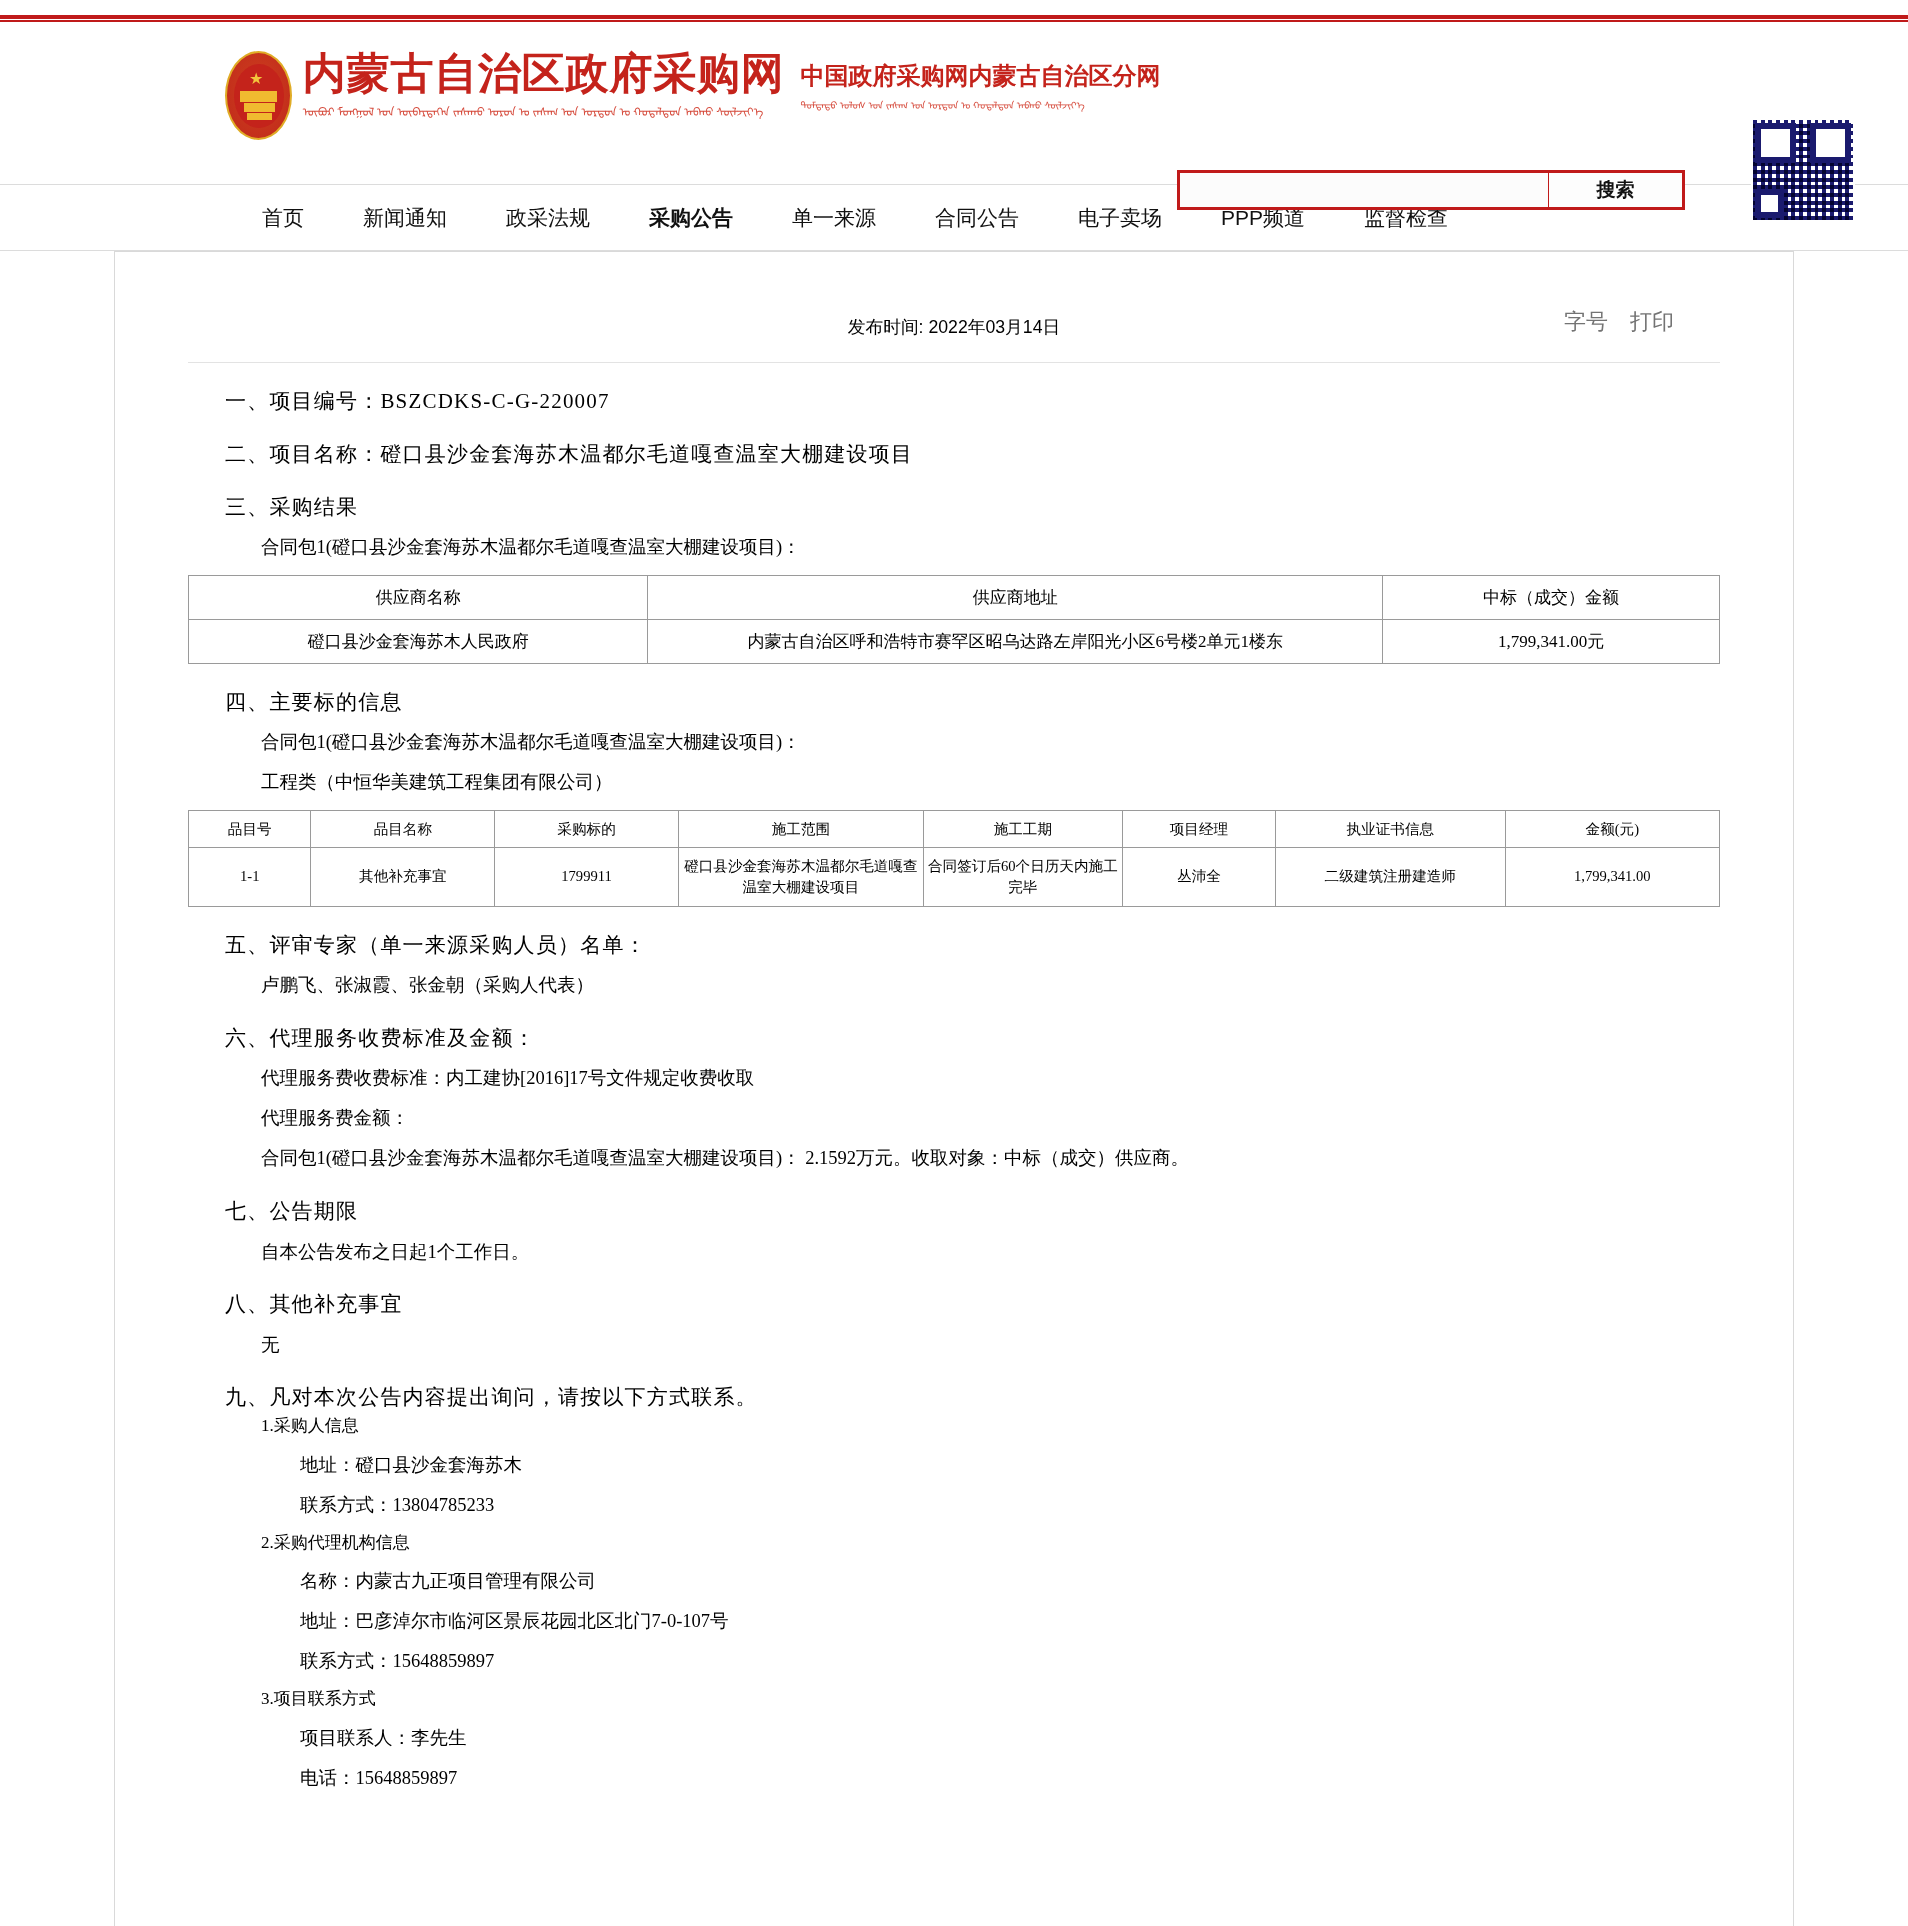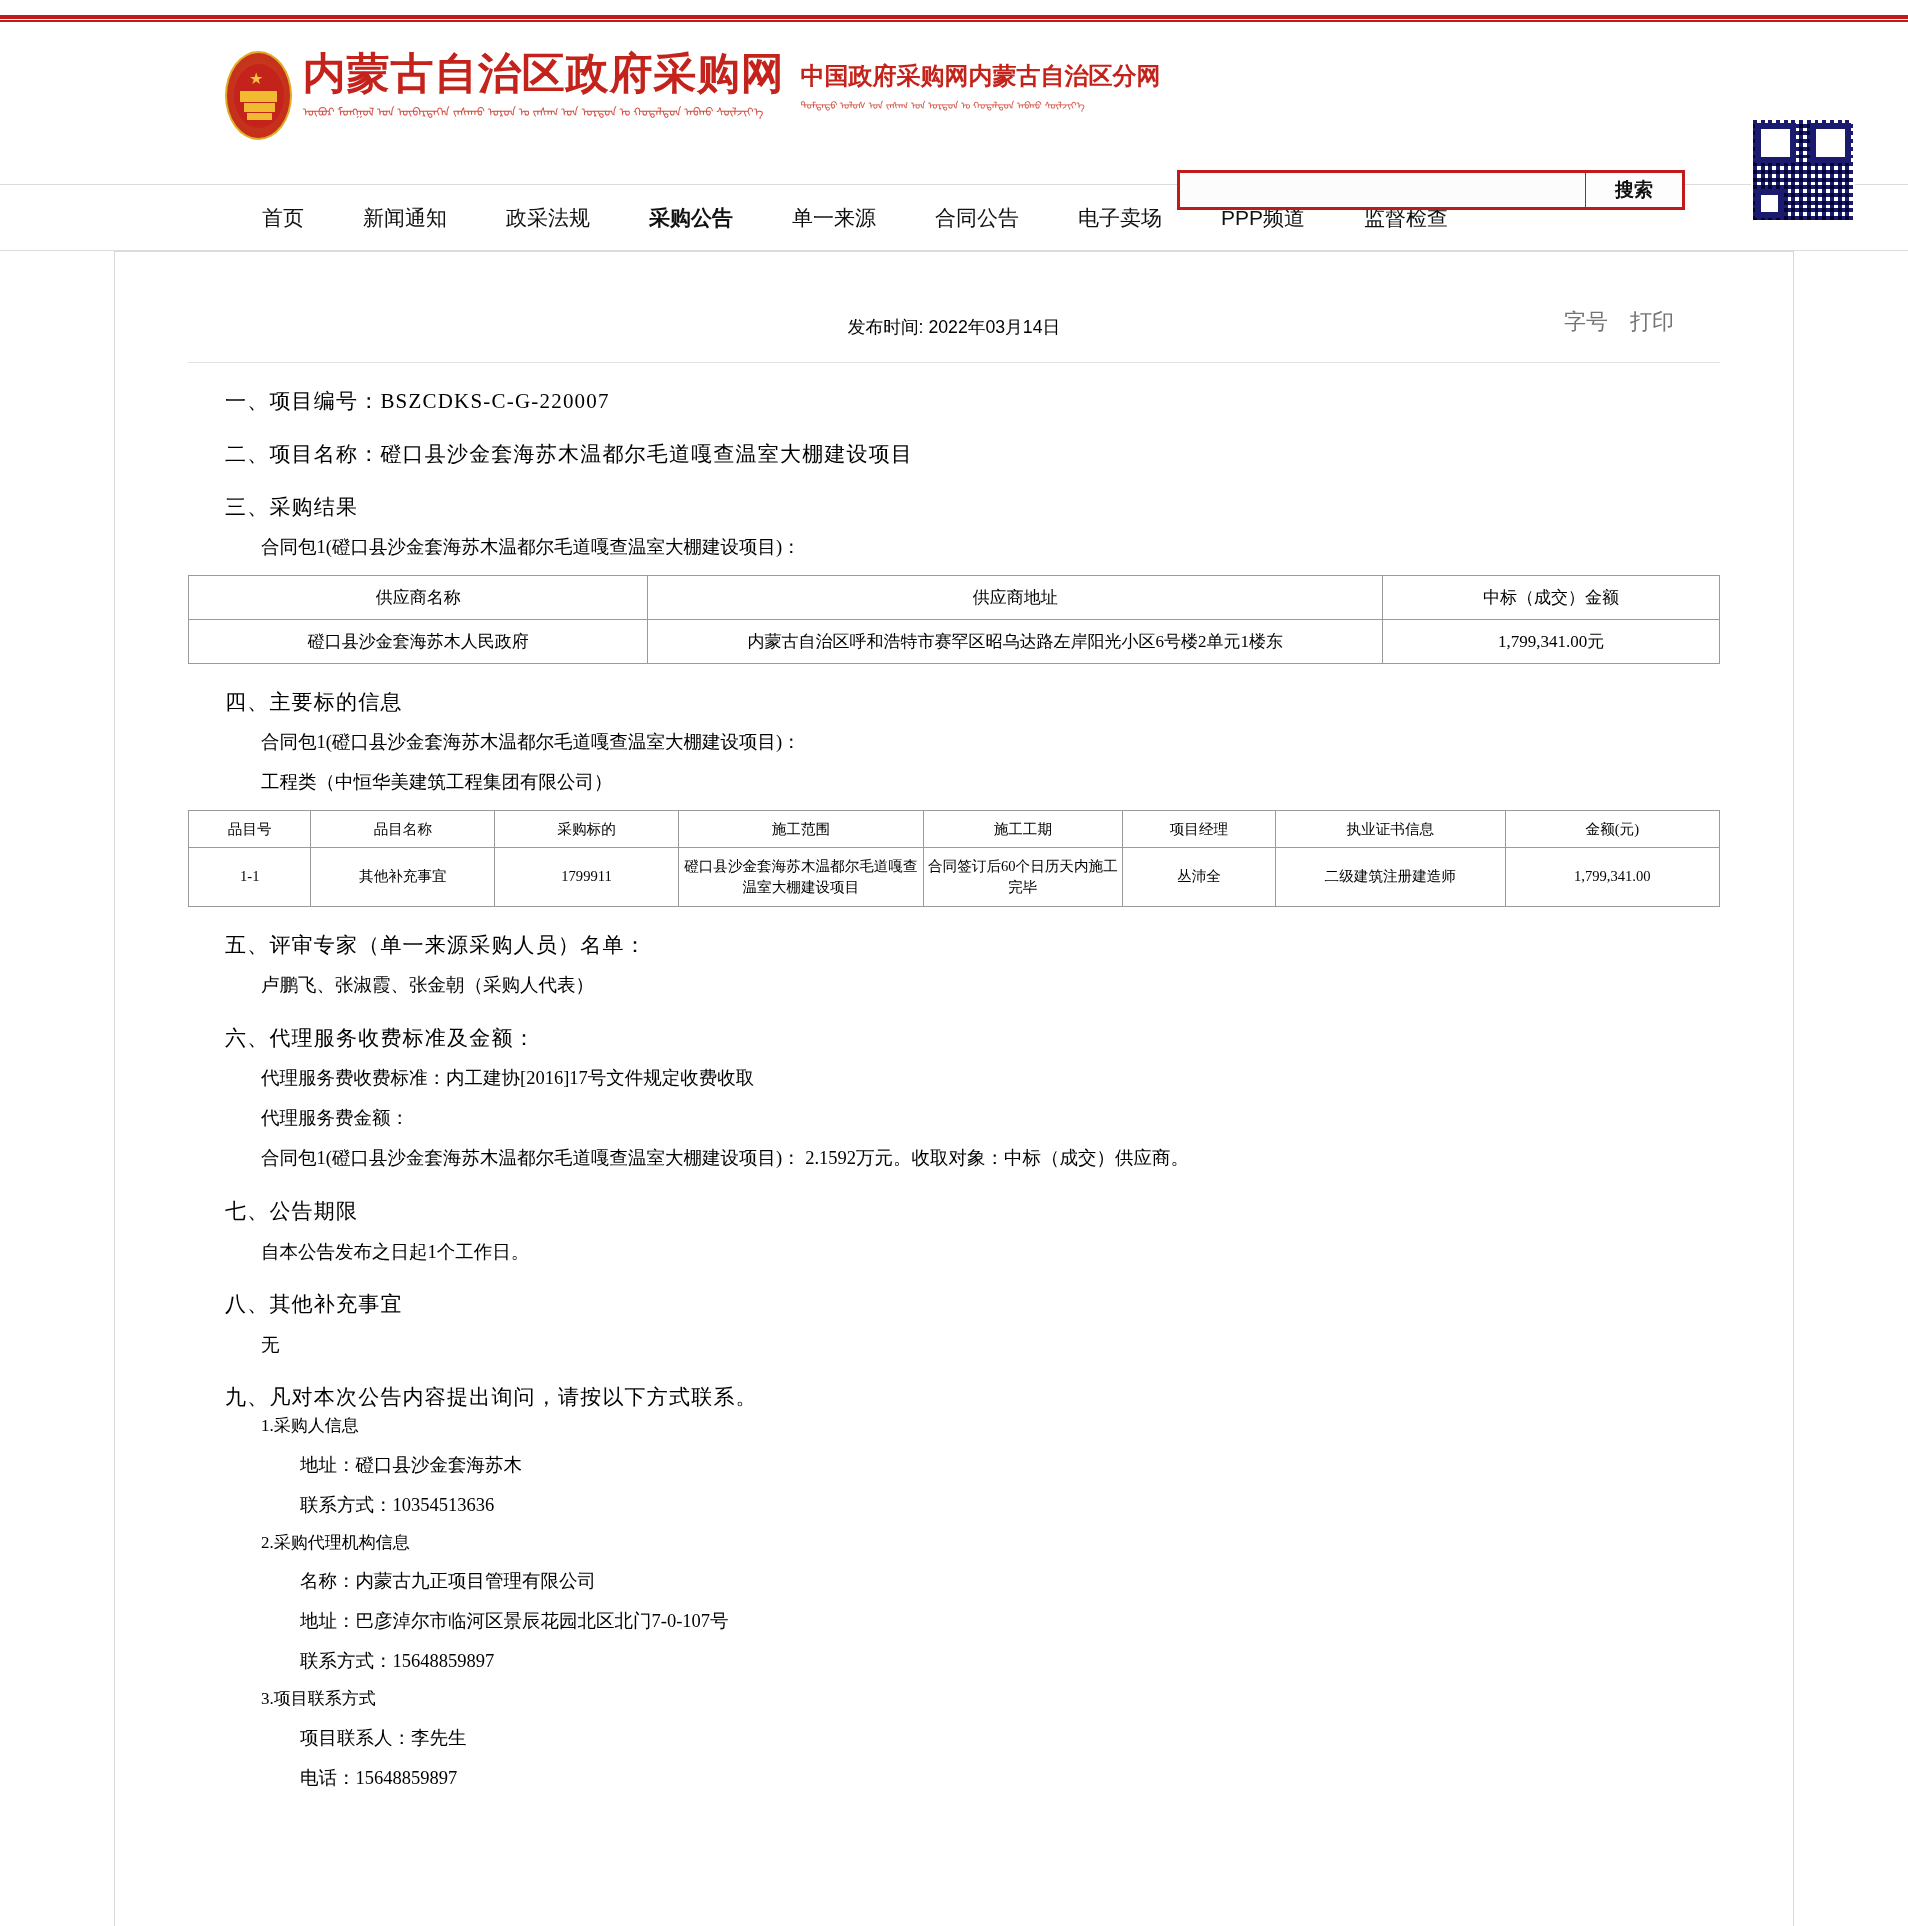--- a/index.html
+++ b/index.html
@@ -141,21 +141,21 @@
   .search-input {
     flex: 1;
     border: none;
     outline: none;
     background: #fcfcfc;
     font-size: 15.4px;
     font-family: "Liberation Sans", "DejaVu Sans", sans-serif;
     padding: 0 8.5px;
   }
   .search-btn {
-    width: 97px;
+    width: 134px;
     border: none;
     border-left: 1.9px solid #c01a1a;
     background: #fdfdfd;
     font-family: Liberation Serif, serif;
     font-weight: bold;
     font-size: 19px;
     color: #111;
     cursor: pointer;
   }
 
@@ -435,21 +435,21 @@
     <div class="sec sec-head indent1">七、公告期限</div>
     <div class="sub-line indent2">自本公告发布之日起1个工作日。</div>
 
     <div class="sec sec-head indent1">八、其他补充事宜</div>
     <div class="sub-line indent2">无</div>
 
     <div class="sec sec-head indent1">九、凡对本次公告内容提出询问，请按以下方式联系。</div>
 
     <div class="small-line indent2">1.采购人信息</div>
     <div class="sub-line indent3">地址：磴口县沙金套海苏木</div>
-    <div class="sub-line indent3">联系方式：10354513636</div>
+    <div class="sub-line indent3">联系方式：13804785233</div>
 
     <div class="small-line indent2" style="margin-top:9.2px">2.采购代理机构信息</div>
     <div class="sub-line indent3">名称：内蒙古九正项目管理有限公司</div>
     <div class="sub-line indent3">地址：巴彦淖尔市临河区景辰花园北区北门7-0-107号</div>
     <div class="sub-line indent3">联系方式：15648859897</div>
 
     <div class="small-line indent2" style="margin-top:9.2px">3.项目联系方式</div>
     <div class="sub-line indent3">项目联系人：李先生</div>
     <div class="sub-line indent3">电话：15648859897</div>
 

